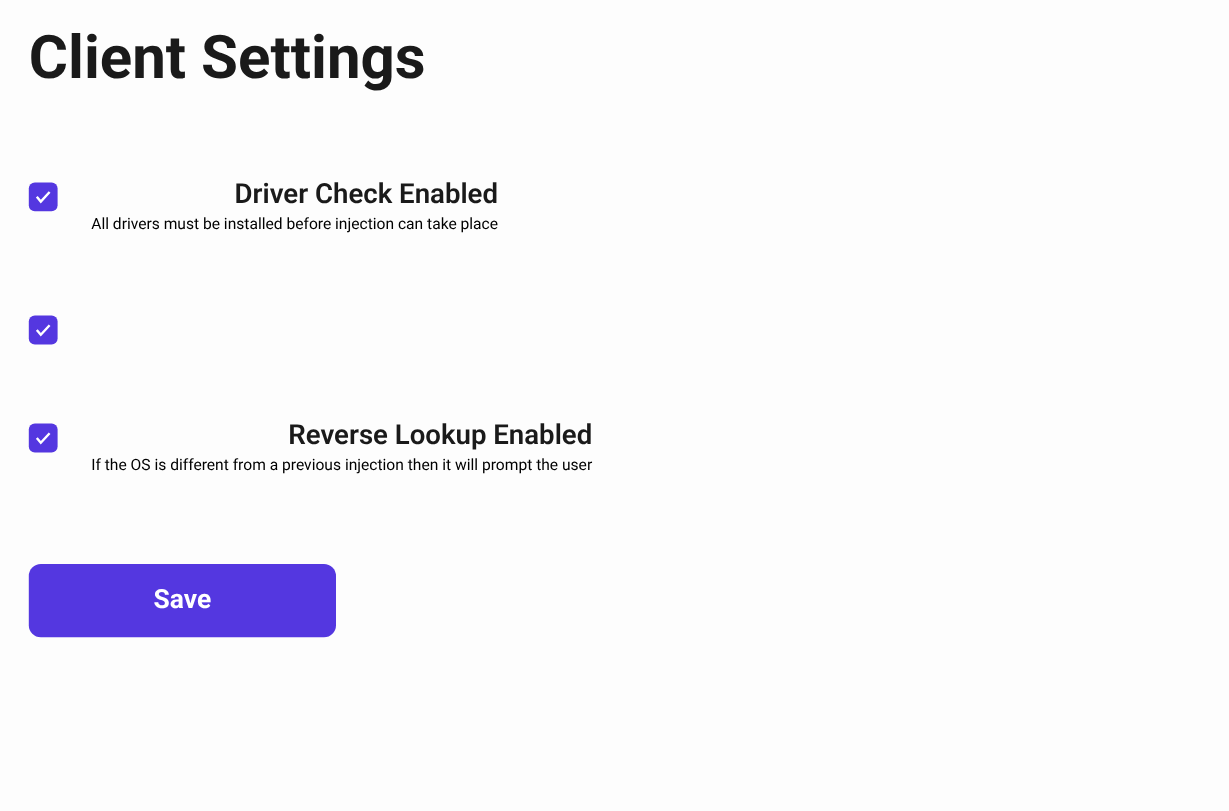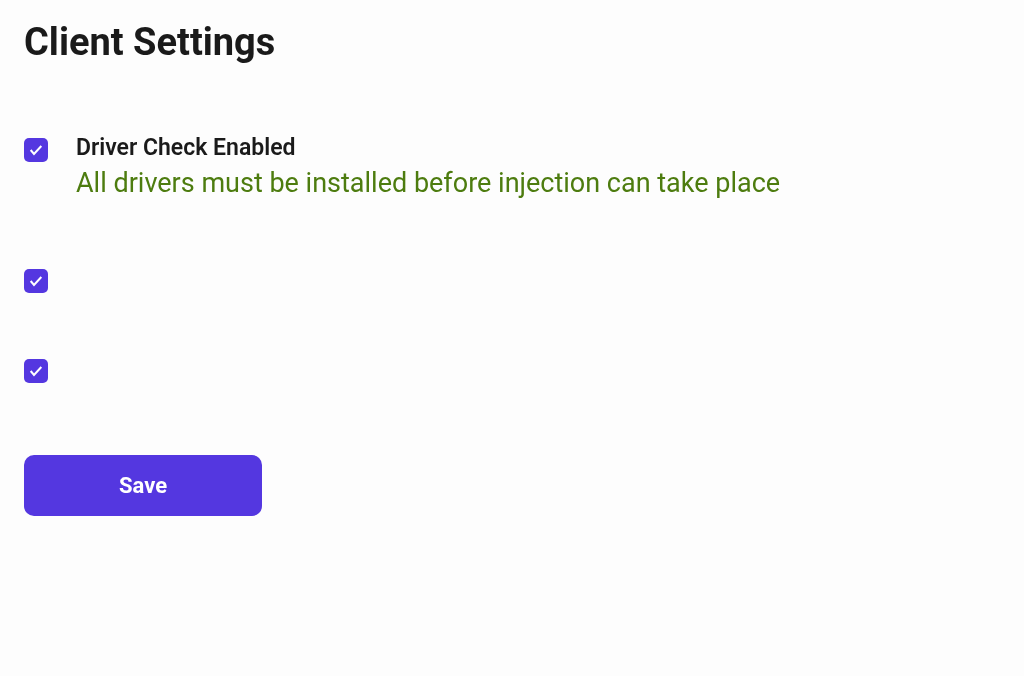--- a/index.html
+++ b/index.html
@@ -8,34 +8,35 @@
       box-sizing: border-box;
     }
     body {
       font-family: -apple-system, BlinkMacSystemFont, "Segoe UI", Roboto, Helvetica, Arial, sans-serif;
       background-color: #fdfdfd;
       width: 1024px;
       height: 676px;
       padding: 20px 24px;
     }
     .page-title {
-      font-size: 38px;
+      font-size: 50px;
       font-weight: 700;
       color: #1a1a1a;
       margin-bottom: 70px;
     }
     .settings-container {
       display: flex;
       flex-direction: column;
       gap: 62px;
     }
     .setting-row {
       display: flex;
       align-items: flex-start;
       gap: 28px;
+      text-align: right;
     }
     .checkbox-wrapper {
       margin-top: 4px;
       flex-shrink: 0;
     }
     .checkbox {
       width: 24px;
       height: 24px;
       background-color: #5437e0;
       border-radius: 5px;
@@ -55,37 +56,37 @@
       display: flex;
       flex-direction: column;
     }
     .setting-label {
       font-size: 23px;
       font-weight: 600;
       color: #1a1a1a;
       margin-bottom: 4px;
     }
     .setting-description {
-      font-size: 27px;
+      font-size: 13px;
       font-weight: 400;
-      color: #4d7c0f;
+      color: #000000;
       line-height: 1.4;
     }
     .button-row {
       margin-top: 72px;
     }
     .save-button {
       background-color: #5437e0;
       color: white;
       border: none;
       border-radius: 10px;
       font-size: 22px;
       font-weight: 700;
       padding: 18px 16px;
-      width: 238px;
+      width: 256px;
       cursor: pointer;
       font-family: inherit;
     }
   </style>
 </head>
 <body>
 
 <h1 class="page-title">Client Settings</h1>
 
 <div class="settings-container">
@@ -117,19 +118,23 @@
   </div>
 
   <div class="setting-row">
     <div class="checkbox-wrapper">
       <div class="checkbox">
         <svg viewBox="0 0 24 24">
           <polyline points="4 12 9 18 20 6"></polyline>
         </svg>
       </div>
     </div>
+    <div class="setting-text">
+      <div class="setting-label">Reverse Lookup Enabled</div>
+      <div class="setting-description">If the OS is different from a previous injection then it will prompt the user</div>
+    </div>
   </div>
 
 </div>
 
 <div class="button-row">
   <button class="save-button">Save</button>
 </div>
 
 </body></html>

